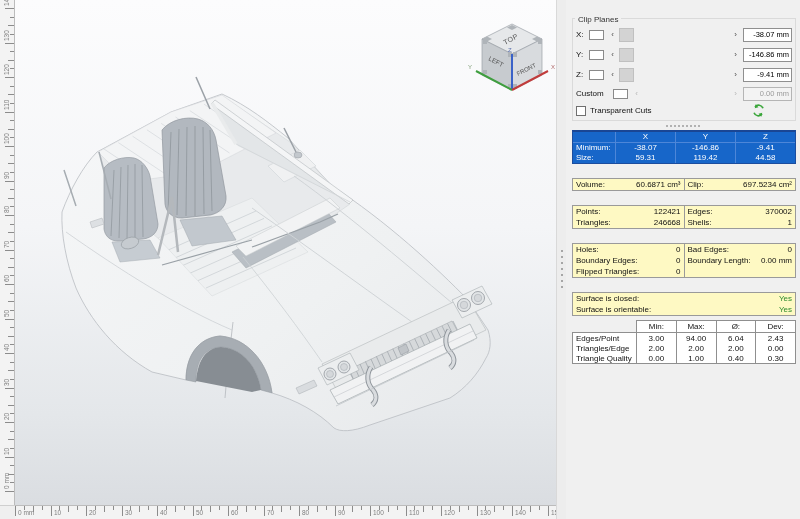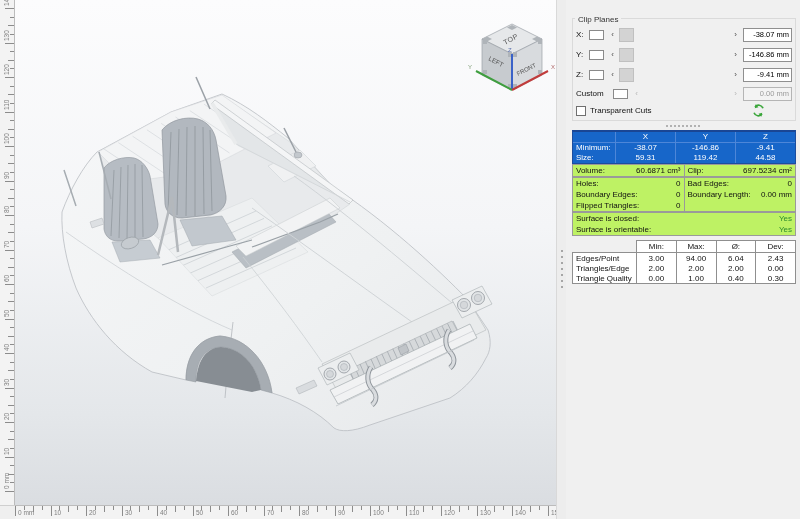--- a/index.html
+++ b/index.html
@@ -60,21 +60,21 @@
          background:radial-gradient(circle,#b2b2b2 0.8px,transparent 1px);
          background-size:4px 4px;background-repeat:repeat-x;background-position:center;
          width:34px;margin-left:auto;margin-right:auto;}
 
   .stats{margin:0 4px 0 6px;}
   .bounds{border:1px solid #1c4d9e;border-top:2px solid #1a4694;background:#1766c9;color:#fff;}
   .b-row{display:grid;grid-template-columns:42px 1fr 1fr 1fr;height:10px;line-height:10px;}
   .b-row.hdr{border-bottom:1px solid #4d86d8;}
   .b-cell{text-align:center;border-left:1px solid #4d86d8;}
   .b-lbl{padding-left:3px;text-align:left;border-left:none;}
-  .box{background:#bef264;border:1px solid #9a9a9a;margin-top:0;}
+  .box{background:#fef9c3;border:1px solid #9a9a9a;margin-top:14px;}
   .prow{display:flex;height:11px;line-height:11px;}
   .half{flex:1;display:flex;padding:0 3px;min-width:0;}
   .half.r{border-left:1px solid #9a9a9a;}
   .lbl{white-space:nowrap;}
   .val{margin-left:auto;white-space:nowrap;}
   .val.green{color:#2e8b2e;}
   table.qt{width:100%;border-collapse:collapse;font-size:8px;margin-top:4px;table-layout:fixed;}
   table.qt th{border:1px solid #8f8f8f;background:#fff;font-weight:normal;height:11px;
               text-align:center;padding:0;}
   table.qt th.empty{border:none;background:transparent;}
@@ -523,20 +523,42 @@
               <span class="lbl">Volume:</span>
             <span class="val">60.6871 cm³</span>
             </span>
           <span class="half r">
               <span class="lbl">Clip:</span>
             <span class="val">697.5234 cm²</span>
             </span>
         </div>
       </div>
 
+      <div class="box">
+        <div class="prow">
+          <span class="half">
+              <span class="lbl">Points:</span>
+            <span class="val">122421</span>
+            </span>
+          <span class="half r">
+              <span class="lbl">Edges:</span>
+            <span class="val">370002</span>
+            </span>
+        </div>
+        <div class="prow">
+          <span class="half">
+              <span class="lbl">Triangles:</span>
+            <span class="val">246668</span>
+            </span>
+          <span class="half r">
+              <span class="lbl">Shells:</span>
+            <span class="val">1</span>
+            </span>
+        </div>
+      </div>
 
       <div class="box">
         <div class="prow">
           <span class="half">
               <span class="lbl">Holes:</span>
             <span class="val">0</span>
             </span>
           <span class="half r">
               <span class="lbl">Bad Edges:</span>
             <span class="val">0</span>

